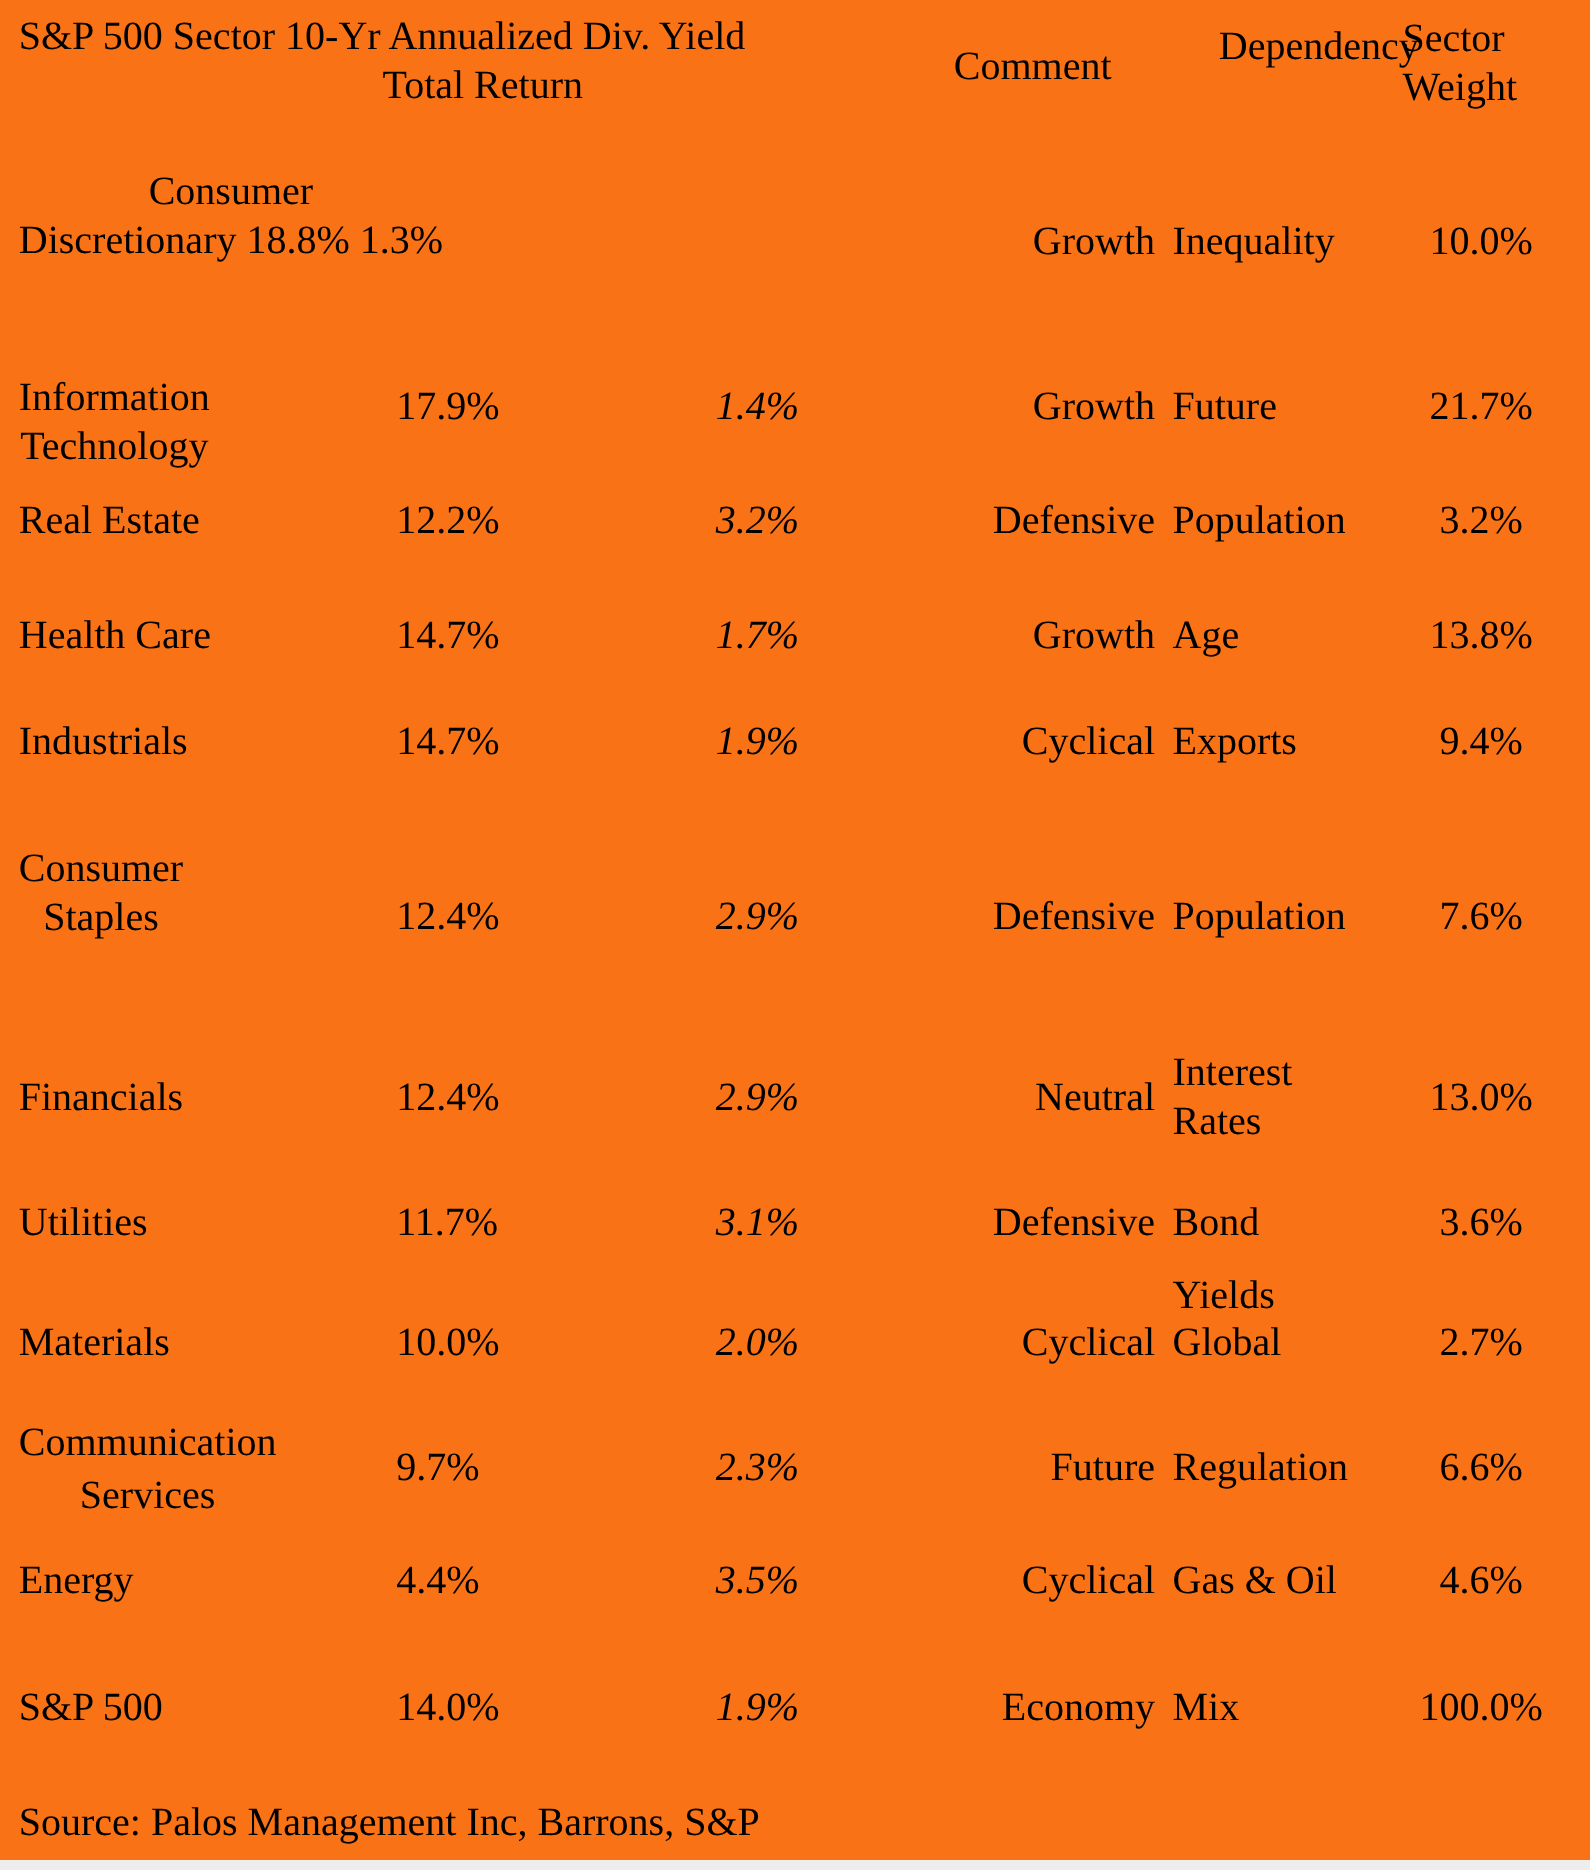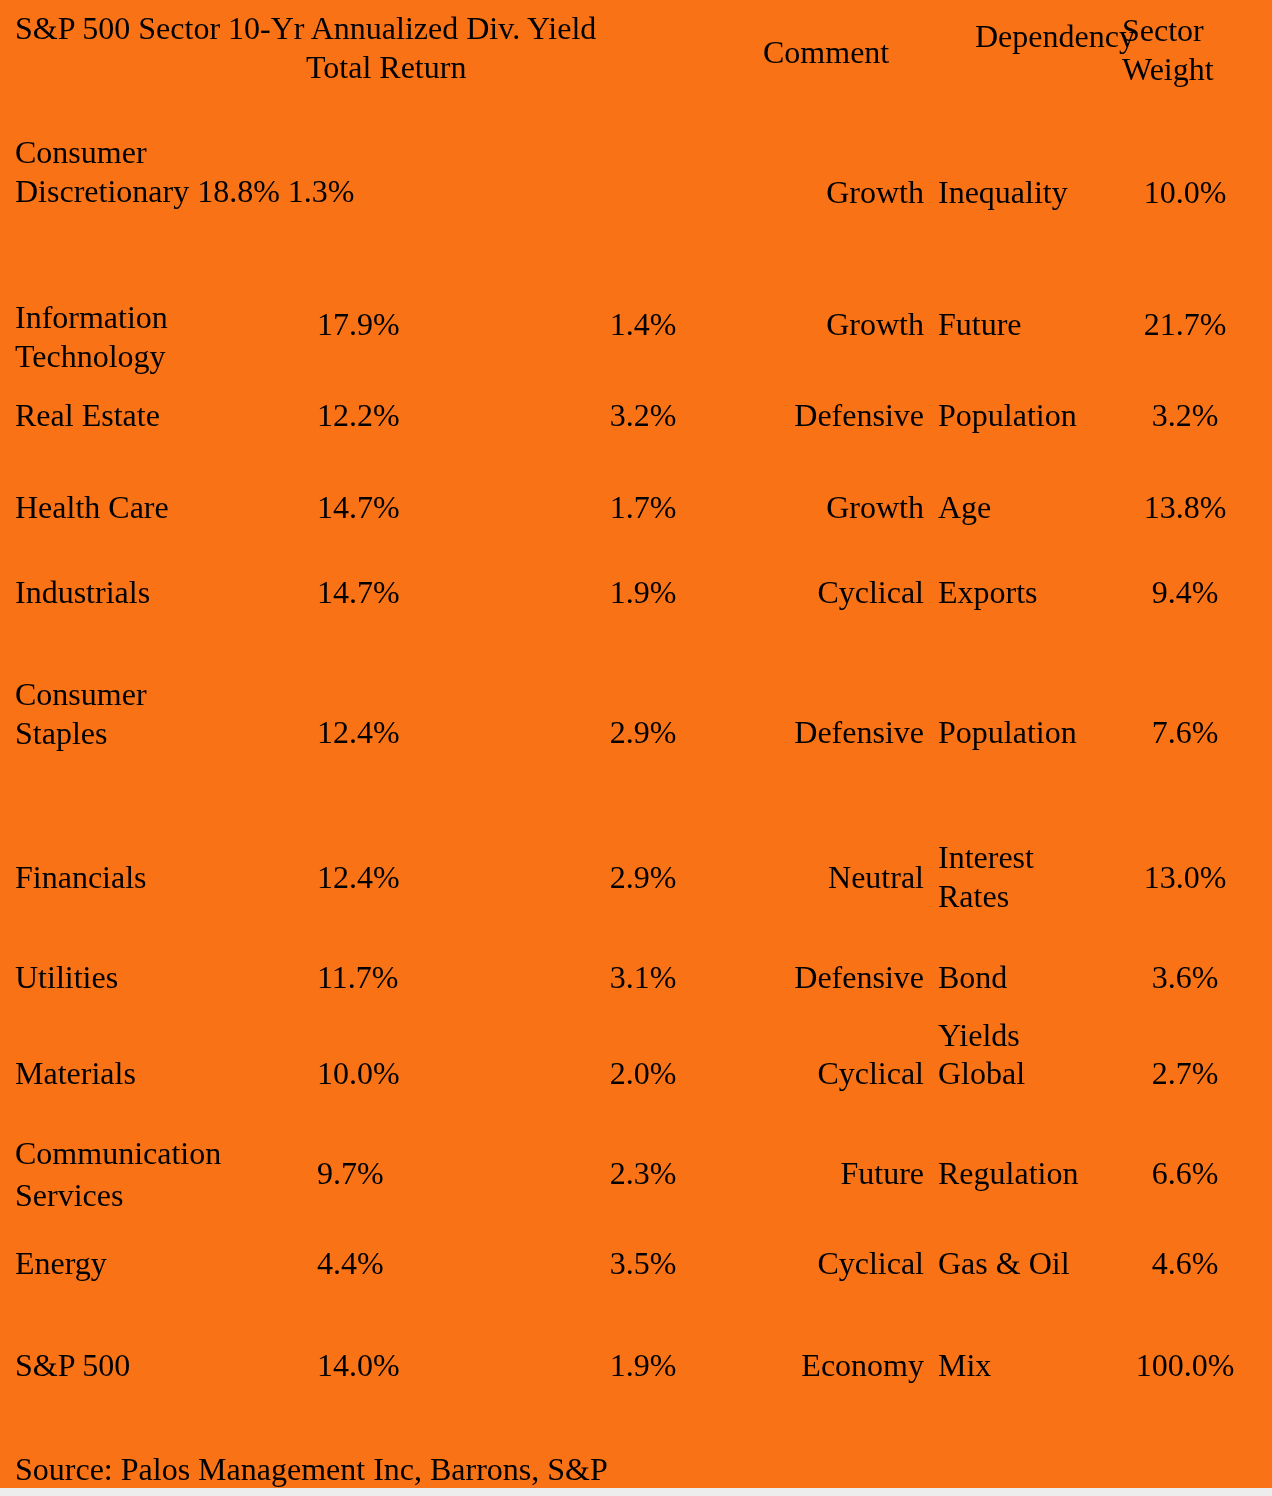--- a/index.html
+++ b/index.html
@@ -11,23 +11,23 @@
     font-family: "Liberation Serif", "DejaVu Serif", serif;
     font-size: 32px;
     line-height: 39px;
     color: #000000;
     overflow: hidden;
   }
   .abs { position: absolute; white-space: nowrap; }
   .row { position: absolute; left: 0; top: 0; width: 1272px; height: 0; }
   .cell { position: absolute; top: 0; white-space: nowrap; }
   .ln { display: block; }
-  .c1 { left: 15px; }
+  .c1 { left: 15px; text-align: center; }
   .c2 { left: 317px; }
-  .c3 { left: 583px; width: 120px; text-align: center; }
+  .c3 { left: 546px; width: 120px; text-align: center; font-style: italic; }
   .c4 { left: 764px; width: 160px; text-align: right; }
   .c5 { left: 938px; }
   .c6 { left: 1110px; width: 150px; text-align: center; }
   .bottom-strip {
     position: absolute; left: 0; top: 1488px; width: 1272px; height: 8px;
     background: #ededed;
   }
   .sp { white-space: pre; }
 </style>
 </head>
@@ -159,17 +159,17 @@
 
   <div class="row" style="top:1346px;">
     <div class="cell c1">S&amp;P 500</div>
     <div class="cell c2">14.0%</div>
     <div class="cell c3">1.9%</div>
     <div class="cell c4">Economy</div>
     <div class="cell c5">Mix</div>
     <div class="cell c6">100.0%</div>
   </div>
 
-  <div class="abs" style="left:15px; top:1438px;margin-top:12px;">Source: Palos Management Inc, Barrons, S&amp;P</div>
+  <div class="abs" style="left:15px; top:1438px;">Source: Palos Management Inc, Barrons, S&amp;P</div>
 
   <div class="bottom-strip"></div>
 
 </div>
 
 </body></html>

